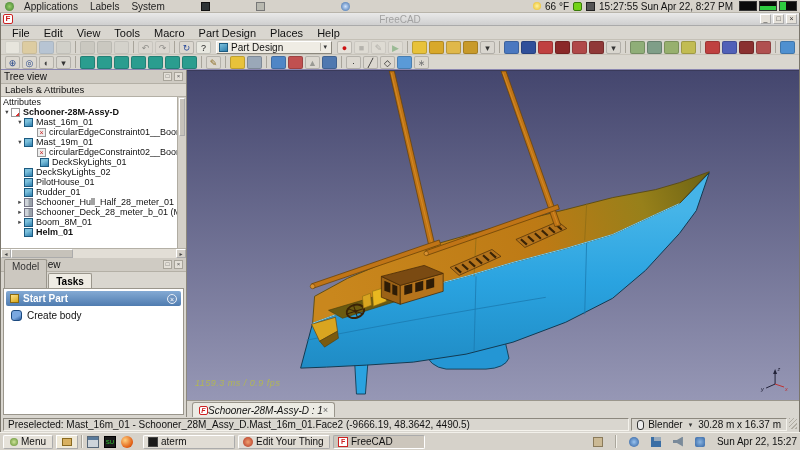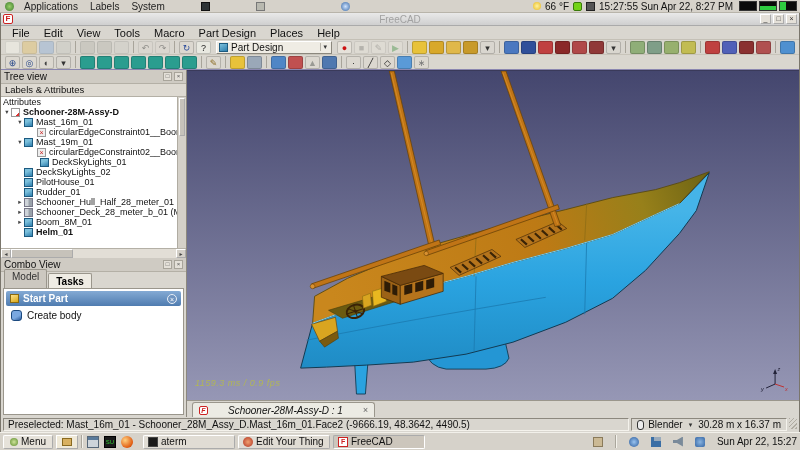--- a/index.html
+++ b/index.html
@@ -82,41 +82,41 @@
   .tlabel { overflow:hidden; }
   .vscroll { width:9px; background:#d4d0c8; border-left:1px solid #b0aca2; }
   .vthumb { margin:1px; height:38px; background:#c6c2ba; border:1px outset #fff; }
   .hscroll { height:10px; display:flex; background:#e2ded6; border-top:1px solid #b4b0a6; }
   .sarr { width:10px; height:9px; background:#d4d0c8; border:1px outset #fff; font-size:6px;
           line-height:8px; text-align:center; color:#444; }
   .hthumb { width:62px; height:9px; background:#c6c2ba; border:1px outset #fff; }
 
   .combo { height:159px; }
   .ctabs { height:16px; display:flex; align-items:flex-end; padding-left:3px; background:var(--chrome); gap:1px; }
-  .ctab { height:19px; padding:0 7px; font-size:10px; line-height:13px; background:#ccc8c0;
+  .ctab { height:29px; padding:0 7px; font-size:10px; line-height:13px; background:#ccc8c0;
           border:1px solid #9a968c; border-bottom:none; border-radius:2px 2px 0 0; color:#333; }
   .ctab.active { height:15px; background:#efece4; font-weight:bold; line-height:15px; color:#000; }
   .cbody { flex:1; background:#fff; border:1px solid #9a968c; margin:0 2px 2px 2px; padding:2px; }
   .taskhead { height:15px; display:flex; align-items:center; gap:4px; padding:0 4px; color:#fff;
               font-weight:bold; font-size:10px; border-radius:2px;
               background:linear-gradient(180deg,var(--start-a),var(--start-b)); }
   .th-ic { width:9px; height:9px; background:linear-gradient(150deg,#ffe28a,#d8a818); border:1px solid #8a6a10; }
   .th-close { margin-left:auto; width:10px; height:10px; border-radius:50%; background:#6f94c0;
               border:1px solid #e8eef6; color:#fff; font-size:7px; line-height:9px; text-align:center; font-weight:normal; }
   .taskitem { height:18px; display:flex; align-items:center; gap:5px; padding:0 5px; font-size:10px; }
   .ti-ic { width:11px; height:11px; border-radius:3px; background:linear-gradient(150deg,#7aa8e0 60%,#2a5a9a); border:1px solid #1c4a80; }
 
   
   .vpcol { flex:1; display:flex; flex-direction:column;font-style:italic; }
   .viewport { height:330px; position:relative; overflow:hidden;
               background:linear-gradient(180deg,var(--vp-top),var(--vp-bot)); border-top:1px solid #3a3a5a; }
   .viewport svg.scene { position:absolute; inset:0; width:100%; height:100%; }
   .fps { position:absolute; left:8px; bottom:12px; color:var(--fps-col); font-size:9px; letter-spacing:.5px; opacity:.9; }
   .tabbar { height:17px; background:var(--chrome); border-top:1px solid #9a968c; display:flex; align-items:flex-end; }
-  .mditab { height:15px; margin-left:5px; display:flex; align-items:center; gap:20px; padding:0 6px;
+  .mditab { height:15px; margin-left:5px; display:flex; align-items:center; gap:0; padding:0 6px;
             background:#ecebe4; border:1px solid #9a968c; border-bottom:none; border-radius:3px 3px 0 0; font-size:10px; }
   .tabclose { color:#666; font-size:9px; }
 
   
   .statusbar { height:15px; background:var(--chrome); display:flex; gap:2px; padding:1px 2px; }
   .status-msg { flex:1; border:1px solid; border-color:#8c887e #f4f2ec #f4f2ec #8c887e; padding:0 4px;
                 font-size:10px; line-height:12px; white-space:nowrap; overflow:hidden; }
   .status-right { border:1px solid; border-color:#8c887e #f4f2ec #f4f2ec #8c887e; display:flex;
                   align-items:center; gap:4px; padding:0 5px; font-size:10px; }
   .mouse-icon { width:7px; height:10px; border:1px solid #333; border-radius:3px; background:#eee; }

